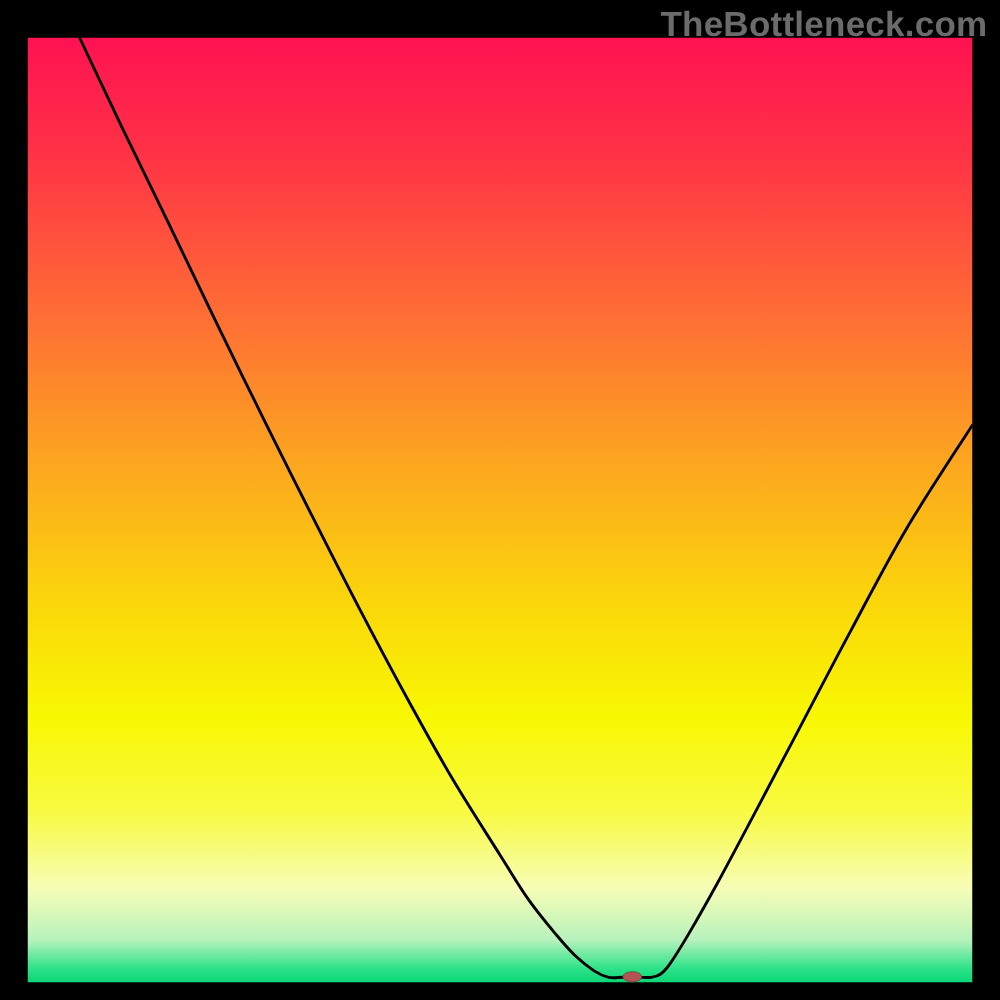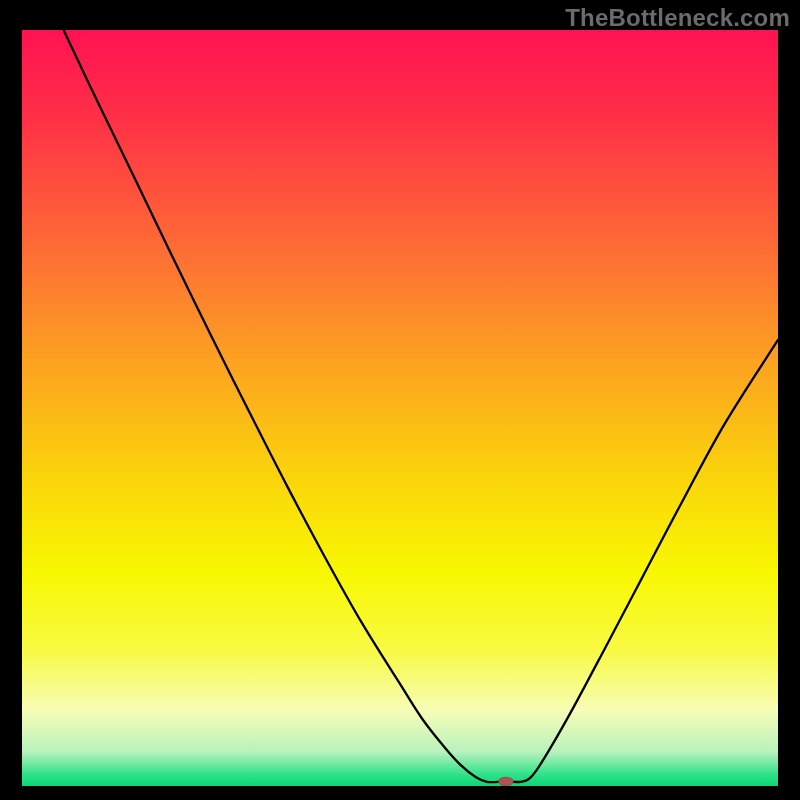--- a/index.html
+++ b/index.html
@@ -14,21 +14,21 @@
     position: relative;
     width: 800px;
     height: 800px;
     background: #000;
   }
   .watermark {
     position: absolute;
     top: 4px;
     right: 10px;
     font-family: Arial, Helvetica, sans-serif;
-    font-size: 24px;
+    font-size: 28px;
     font-weight: 600;
     color: #6b6b6b;
     letter-spacing: 0.2px;
     z-index: 10;
   }
   .plot {
     position: absolute;
     left: 22px;
     top: 30px;
     width: 756px;

